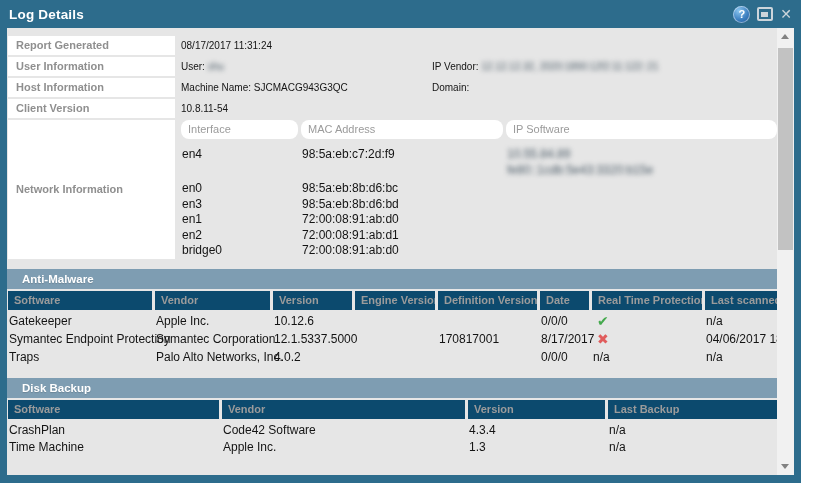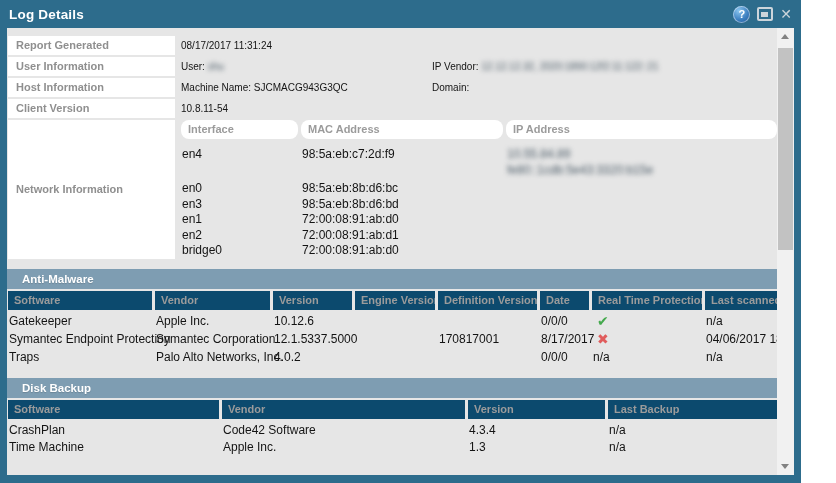--- a/index.html
+++ b/index.html
@@ -29,21 +29,21 @@
   .info-vals { display:flex; flex:1; font-size:10px; color:#141414; line-height:19px; }
   .val1 { width:251px; min-width:251px; white-space:nowrap; }
   .val2 { flex:1; white-space:nowrap; }
   .redacted { filter:blur(2.6px); color:#4a5a66; user-select:none; }
 
   
   .network-row { margin-bottom:10px; }
   .net-label { display:flex; align-items:center; }
   .net-table { flex:1; }
   .net-grid { display:grid; grid-template-columns:120px 205px 1fr; }
-  .net-headers .hdr { background:#ffffff; color:#9b9b9b; font-weight:bold; font-size:11px;
+  .net-headers .hdr { background:#ffffff; color:#9b9b9b; font-weight:normal; font-size:11px;
     line-height:19px; padding-left:7px; margin-right:3px;border-radius:8px; }
   .net-headers .hdr:last-child { margin-right:0; }
   .net-data { font-size:12px; color:#141414; line-height:15.5px; }
   .net-data > div { padding-left:1px; white-space:nowrap; }
   .net-first { margin-top:8px; margin-bottom:3px; }
   .ip-lines div { line-height:15.5px; }
 
   
   .section-bar { height:20px; background:#7e9db2; color:#ffffff; font-weight:bold; font-size:11.5px;
     line-height:20px; padding-left:15px; margin:0 0 2px -1px; text-shadow:0 1px 1px rgba(0,0,0,.15); }
@@ -119,21 +119,21 @@
             <span class="val1">10.8.11-54</span>
           </div>
       </div>
 
       <div class="info-row network-row">
         <div class="info-label net-label">Network Information</div>
         <div class="net-table">
           <div class="net-grid net-headers">
             <div class="hdr">Interface</div>
             <div class="hdr">MAC Address</div>
-            <div class="hdr">IP Address</div>
+            <div class="hdr">IP Software</div>
           </div>
           <div class="net-grid net-data net-first">
             <div>en4</div>
             <div>98:5a:eb:c7:2d:f9</div>
             <div class="ip-lines">
               <div class="redacted">10.55.84.89</div>
               <div class="redacted">fe80::1cdb:5e43:3320:b15e</div>
             </div>
           </div>
           <div class="net-grid net-data">

